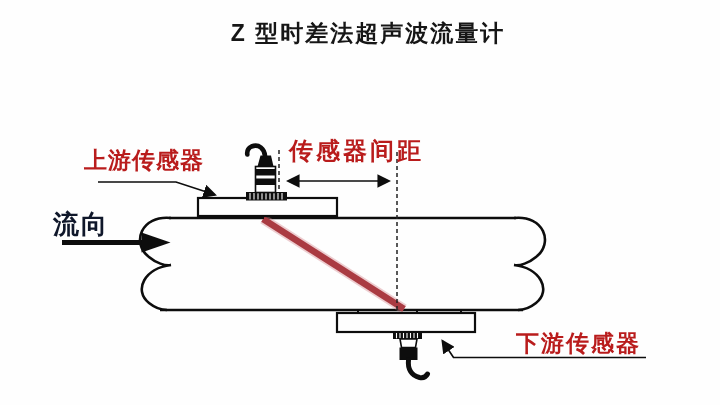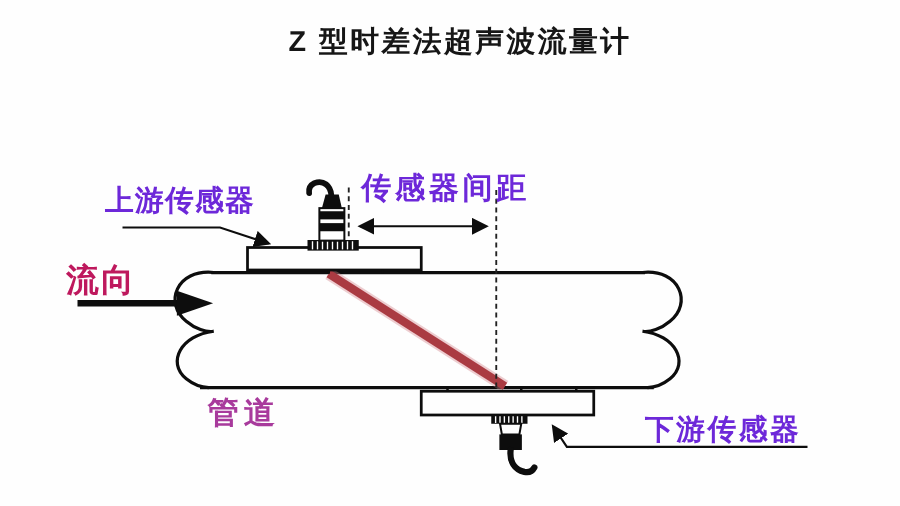--- a/index.html
+++ b/index.html
@@ -8,25 +8,25 @@
     background:#fefefe;
     font-family:"Liberation Sans","DejaVu Sans",sans-serif;
   }
   .stage{position:relative;width:660px;height:405px;background:#fefefe;}
   svg{position:absolute;left:0;top:0;}
   .lbl{position:absolute;white-space:nowrap;line-height:1;}
   .title{
     left:150px;top:22px;width:436px;text-align:center;
     font-size:23px;font-weight:bold;color:#161616;letter-spacing:2px;
   }
-  .slate{color:#6d28d9;font-weight:700;}
+  .slate{color:#b91c1c;font-weight:700;}
   .upstream{left:84px;top:149px;font-size:23px;letter-spacing:1px;}
   .spacing{left:289px;top:139px;font-size:24px;letter-spacing:3px;}
   .downstream{left:516px;top:332px;font-size:23px;letter-spacing:2px;}
-  .flow{left:53px;top:211px;font-size:26px;font-weight:800;color:#be185d;letter-spacing:2px;}
+  .flow{left:53px;top:211px;font-size:26px;font-weight:800;color:#0f172a;letter-spacing:2px;}
   .pipe{left:166px;top:318px;font-size:25px;font-weight:700;color:#a83a9c;letter-spacing:4px;}
 </style>
 </head>
 <body>
 
 <div class="stage">
 
   <svg width="720" height="405" viewBox="0 0 720 405">
     <defs>
       <marker id="ah" viewBox="0 0 10 10" refX="8.5" refY="5" markerWidth="8" markerHeight="8" orient="auto-start-reverse">
@@ -112,16 +112,15 @@
     <g>
       <line x1="62" y1="242.5" x2="143.5" y2="242.5" stroke="#0d0d0d" stroke-width="5.2"></line>
       <polygon points="170.5,242.5 141.5,232.5 141.5,252.5" fill="#0d0d0d"></polygon>
     </g>
   </svg>
 
   <div class="lbl title">Z 型时差法超声波流量计</div>
   <div class="lbl slate upstream">上游传感器</div>
   <div class="lbl slate spacing">传感器间距</div>
   <div class="lbl flow">流向</div>
-  <div class="lbl pipe">管道</div>
   <div class="lbl slate downstream">下游传感器</div>
 
 </div>
 
 </body></html>

